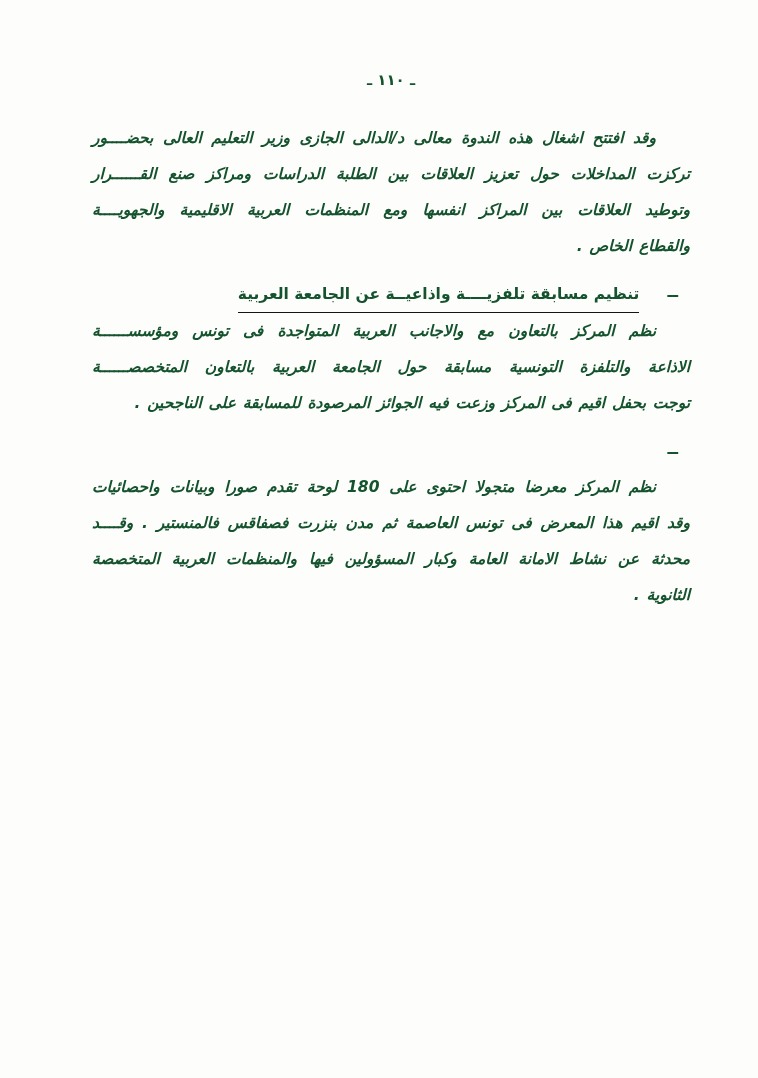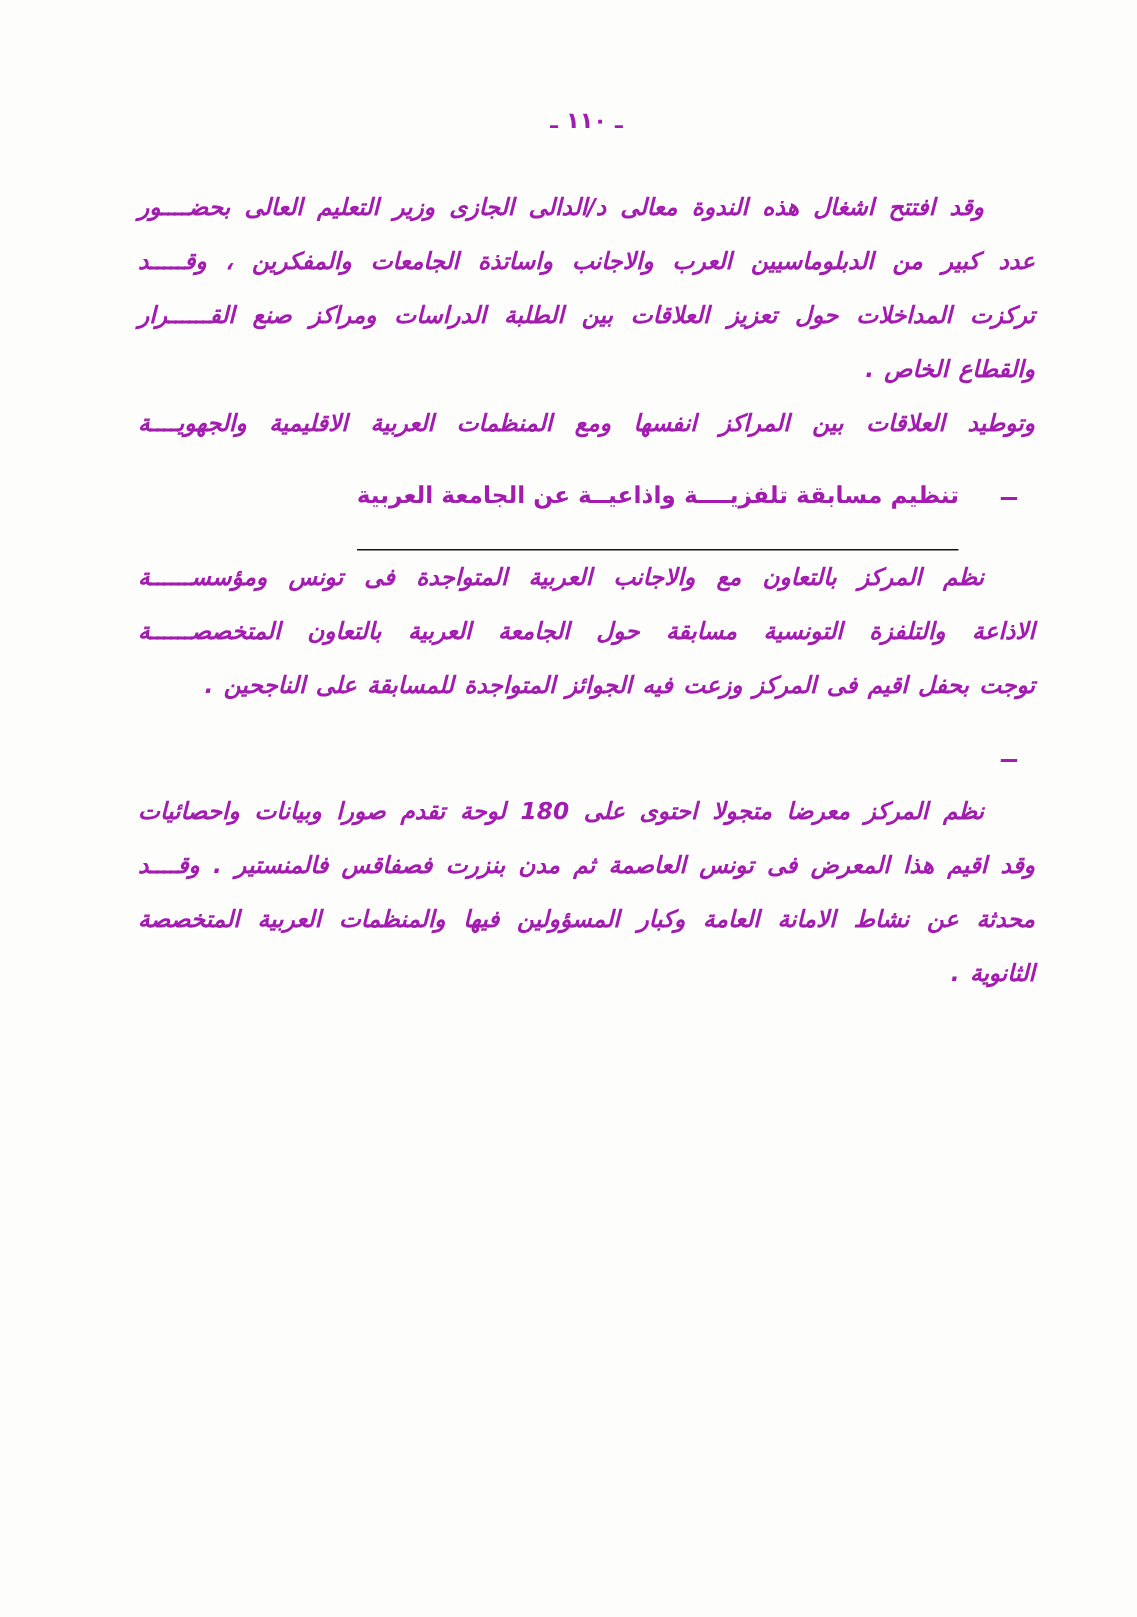--- a/index.html
+++ b/index.html
@@ -5,21 +5,21 @@
   html,body{margin:0;padding:0;}
   body{
     width:758px;height:1078px;
     background:#e9e9e9;
     font-family:"DejaVu Sans", sans-serif;
   }
   .page{
     position:relative;
     width:758px;height:1078px;
     background:#fdfdfb;
-    color:#a21caf;
+    color:#14532d;
     direction:rtl;
     overflow:hidden;
     font-weight:700;
   }
   .content{
     position:absolute;
     top:0; right:68px;
     width:598px;
   }
   .page-number{
@@ -50,49 +50,48 @@
     margin-top:12px;
     line-height:36px;
     font-size:15.5px;
   }
   .heading-dash{
     flex:0 0 auto;
     transform:translateY(-2px);
   }
   .heading-text{
     border-bottom:1.7px solid #141414;
-    padding-bottom:18px;
+    padding-bottom:0;
   }
   .sec .para{ margin-top:0; }
 </style>
 </head>
 <body>
 
 <div class="page">
   <div class="content">
 
     <div class="page-number">ـ ١١٠ ـ</div>
 
     <div class="para intro">
       <div class="line first">وقد افتتح اشغال هذه الندوة معالى د/الدالى الجازى  وزير التعليم العالى بحضــــور</div>
-      <div class="line">عدد كبير من الدبلوماسيين العرب والاجانب واساتذة الجامعات والمفكرين ، وقـــــد</div>
       <div class="line">تركزت المداخلات حول تعزيز العلاقات بين الطلبة الدراسات ومراكز صنع القــــــرار</div>
+      <div class="line">وتوطيد العلاقات بين المراكز انفسها  ومع المنظمات العربية الاقليمية والجهويــــة</div>
       <div class="line last">والقطاع الخاص .</div>
-      <div class="line">وتوطيد العلاقات بين المراكز انفسها  ومع المنظمات العربية الاقليمية والجهويــــة</div>
     </div>
 
     <div class="sec">
       <div class="section-heading">
         <span class="heading-dash">ــ</span>
         <span class="heading-text">تنظيم مسابقة تلفزيــــة واذاعيــة عن الجامعة العربية</span>
       </div>
       <div class="para">
         <div class="line first">نظم المركز بالتعاون مع والاجانب العربية المتواجدة فى تونس ومؤسســــــة</div>
         <div class="line">الاذاعة والتلفزة التونسية  مسابقة  حول الجامعة العربية بالتعاون المتخصصــــــة</div>
-        <div class="line last">توجت  بحفل اقيم فى المركز وزعت فيه الجوائز المتواجدة للمسابقة على الناجحين .</div>
+        <div class="line last">توجت  بحفل اقيم فى المركز وزعت فيه الجوائز المرصودة للمسابقة على الناجحين .</div>
       </div>
     </div>
 
     <div class="sec">
       <div class="section-heading">
         <span class="heading-dash">ــ</span>
       </div>
       <div class="para">
         <div class="line first">نظم المركز معرضا متجولا احتوى على 180 لوحة تقدم  صورا وبيانات واحصائيات</div>
         <div class="line">وقد اقيم هذا المعرض فى تونس العاصمة ثم مدن بنزرت  فصفاقس فالمنستير . وقــــد</div>

